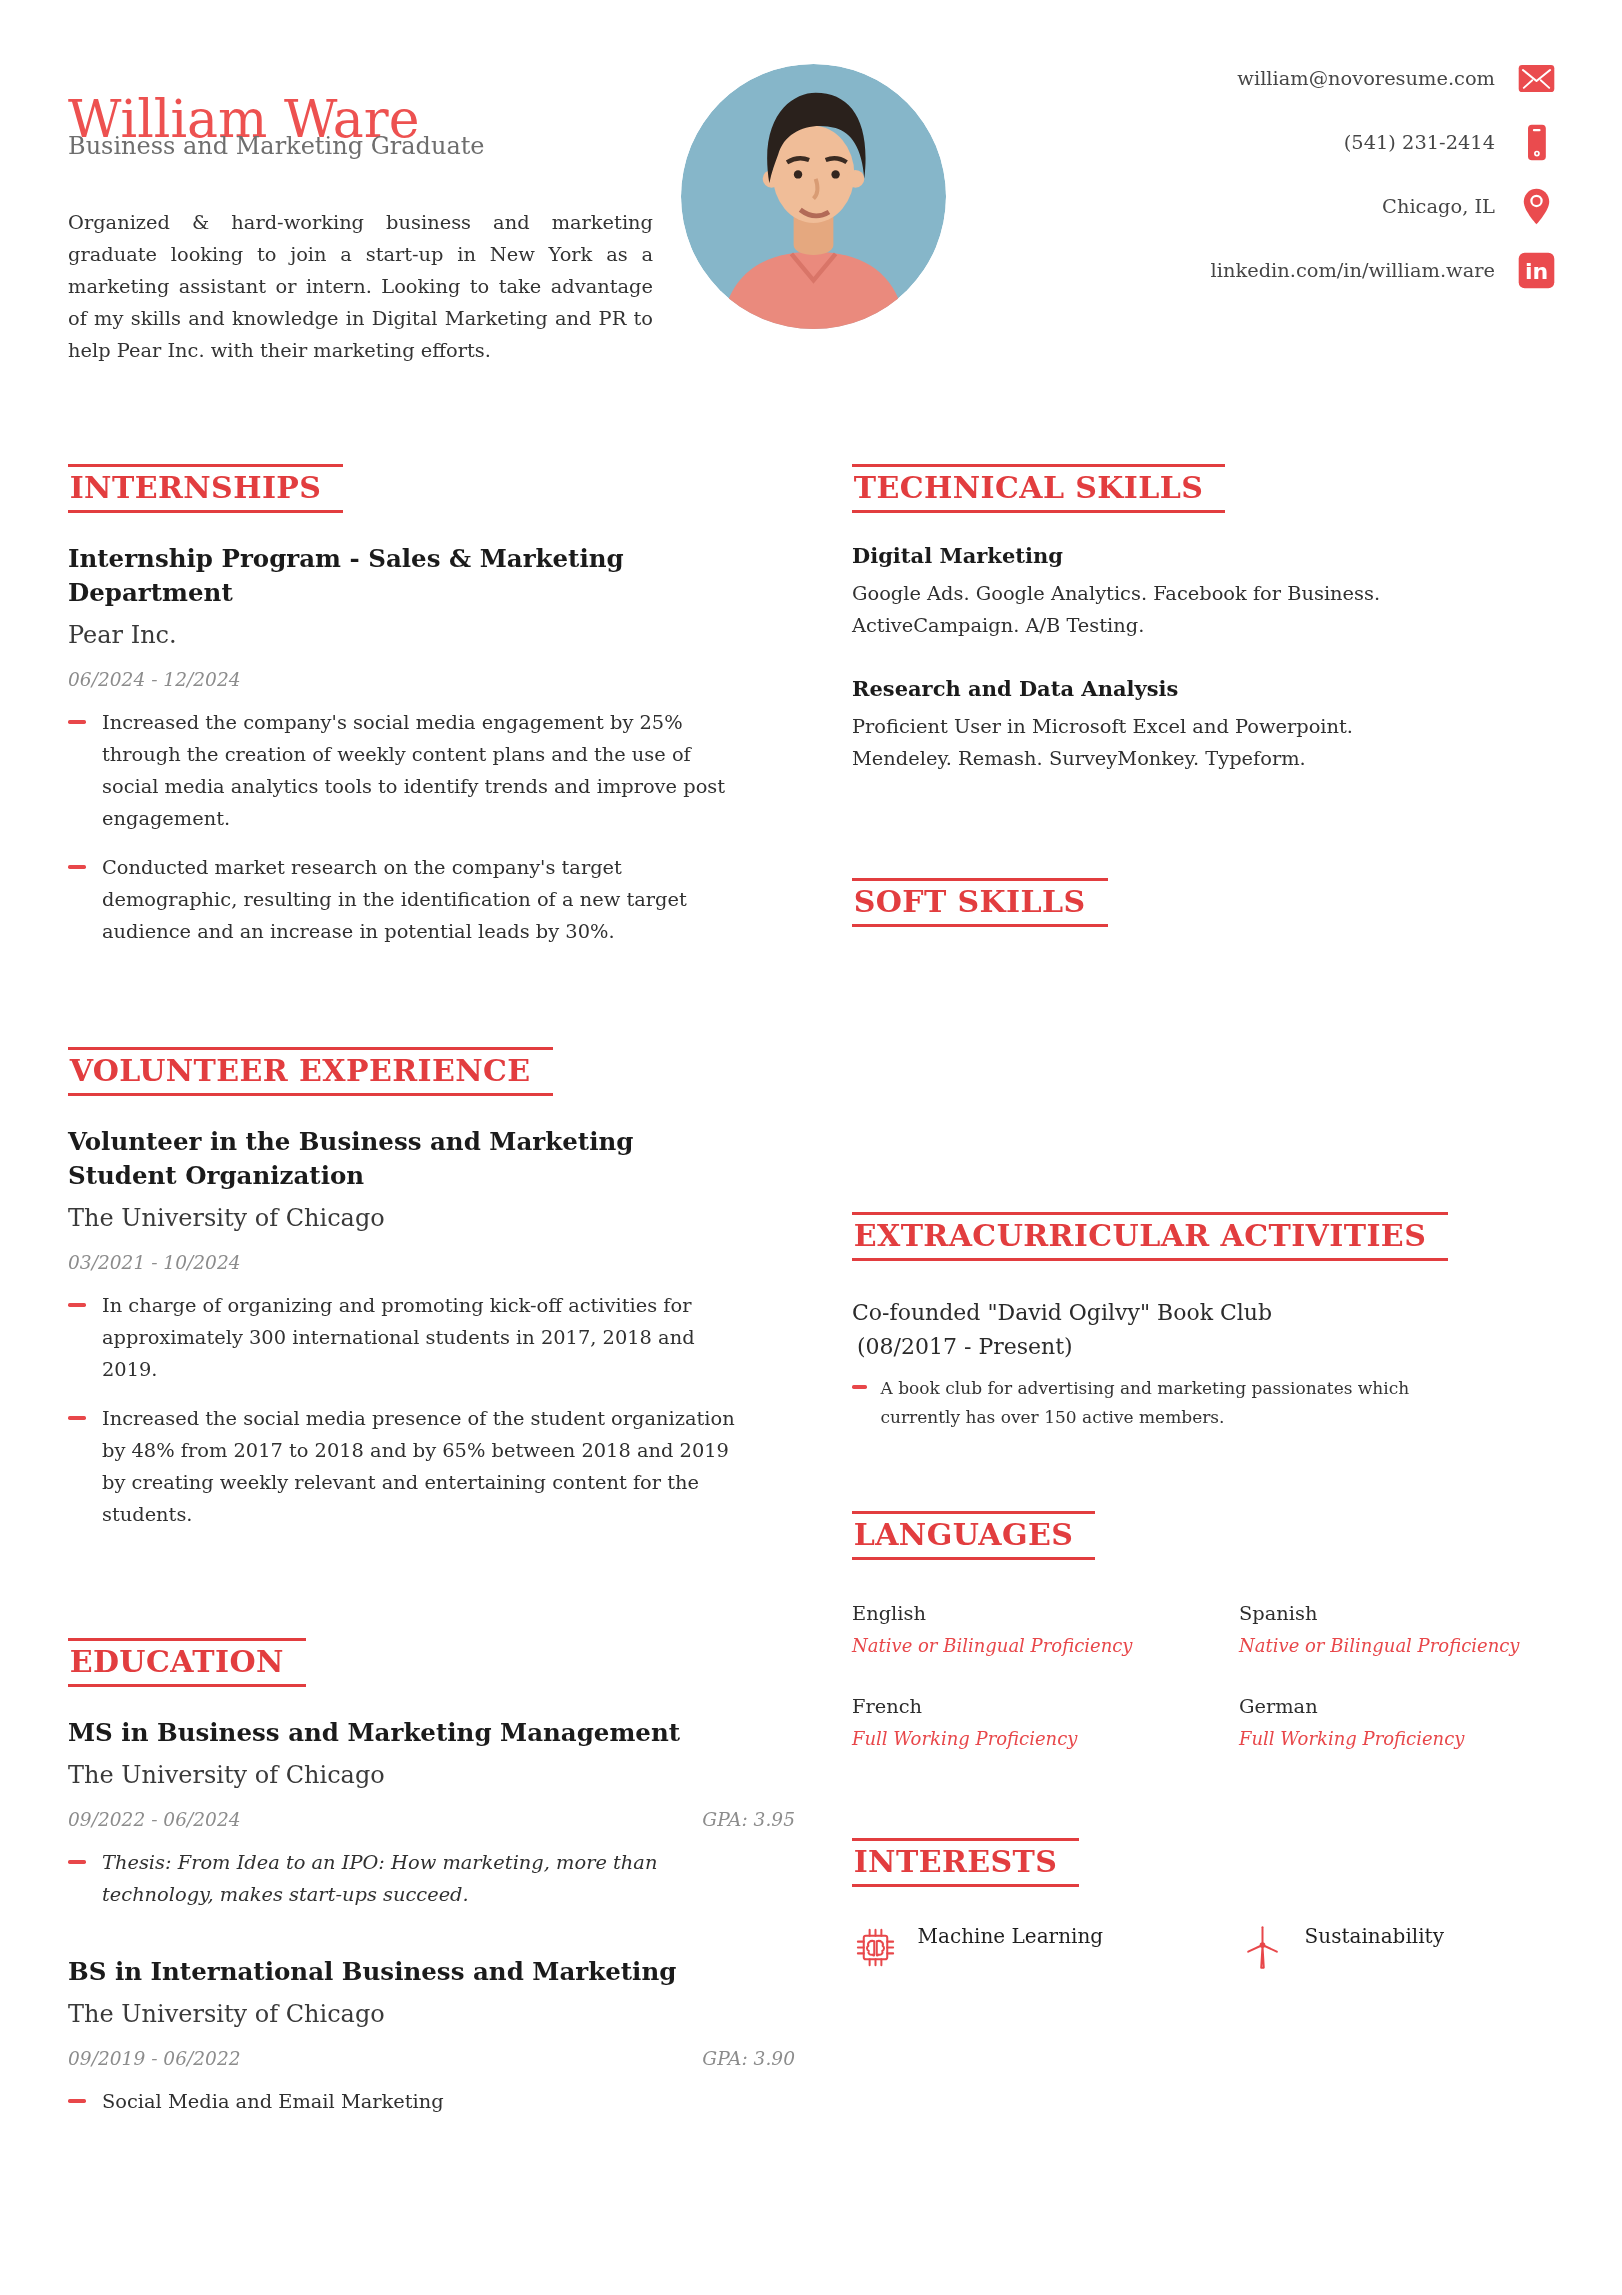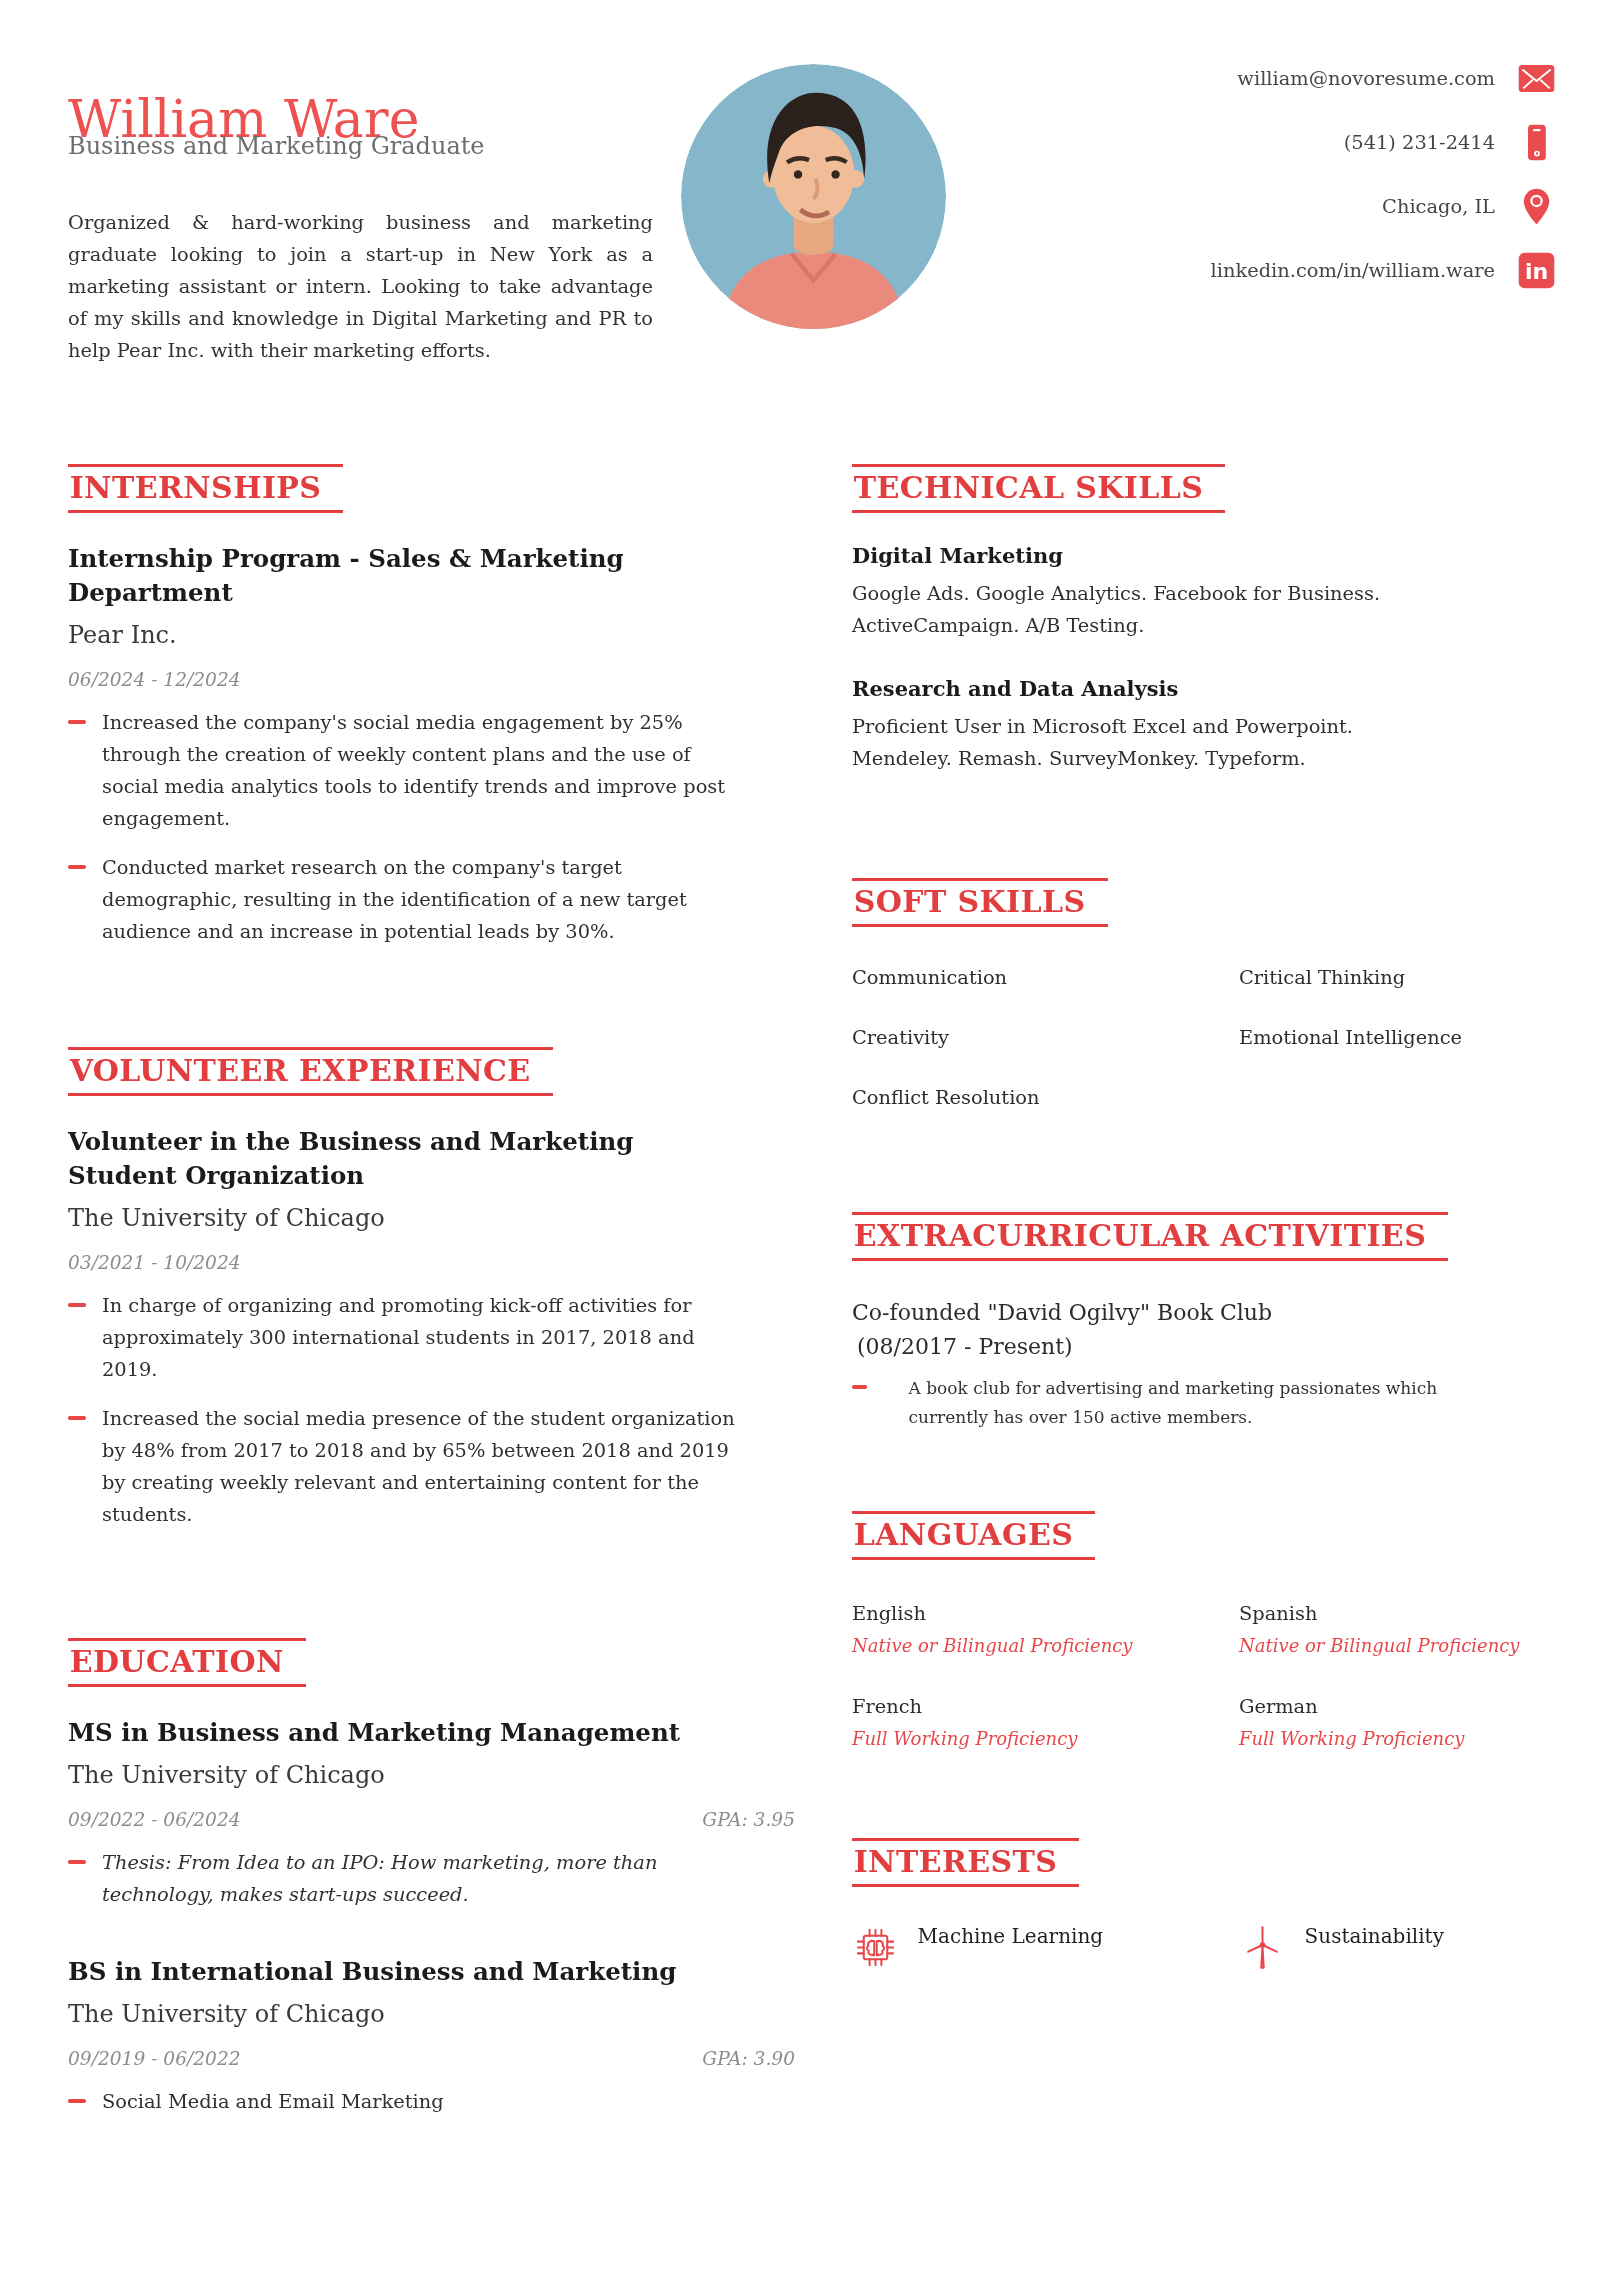--- a/index.html
+++ b/index.html
@@ -55,21 +55,21 @@
   .skill-group+.skill-group{margin-top:34px;}
 
   
   .grid2{display:grid;grid-template-columns:387px 1fr;row-gap:37px;margin-top:39px;
          font-size:19.4px;color:#2d2d2d;}
 
   
   .x-title{margin-top:35px;font-size:22px;line-height:34px;color:#2b2b2b;}
   .x-date{font-size:22px;line-height:34px;color:#2b2b2b;padding-left:5px;}
   .x-bullets{list-style:none;margin:10px 0 0;padding:0;}
-  .x-bullets li{display:flex;font-size:17px;line-height:29px;color:#333;gap:28px;}
+  .x-bullets li{display:flex;font-size:17px;line-height:29px;color:#333;}
   .x-bullets .dash{margin-top:11px;width:15px;margin-right:13.5px;}
   .x-bullets li .txt{max-width:575px;}
 
   
   .lang-grid{display:grid;grid-template-columns:387px 1fr;row-gap:39px;margin-top:42px;}
   .lang-name{font-size:19.4px;color:#2d2d2d;}
   .lang-level{margin-top:10px;font-size:18px;font-style:italic;color:#e8474a;}
 
   
   .int-grid{display:grid;grid-template-columns:387px 1fr;row-gap:22px;margin-top:37px;}
@@ -230,27 +230,20 @@
       <div class="skill-text">Google Ads. Google Analytics. Facebook for Business. ActiveCampaign. A/B Testing.</div>
     </div>
     <div class="skill-group">
       <div class="skill-name">Research and Data Analysis</div>
       <div class="skill-text">Proficient User in Microsoft Excel and Powerpoint. Mendeley. Remash. SurveyMonkey. Typeform.</div>
     </div>
   </section>
 
   <section class="sec right" id="sec-soft">
     <div class="sec-head">SOFT SKILLS</div>
-    <div class="grid2">
-      <span>Communication</span>
-      <span>Critical Thinking</span>
-      <span>Creativity</span>
-      <span>Emotional Intelligence</span>
-      <span>Conflict Resolution</span>
-    </div>
   </section>
 
   <section class="sec right" id="sec-extra">
     <div class="sec-head">EXTRACURRICULAR ACTIVITIES</div>
     <div class="x-title">Co-founded "David Ogilvy" Book Club</div>
     <div class="x-date">(08/2017 - Present)</div>
     <ul class="x-bullets">
       <li>
           <span class="dash"></span>
           <span class="txt">A book club for advertising and marketing passionates which currently has over 150 active members.</span>

